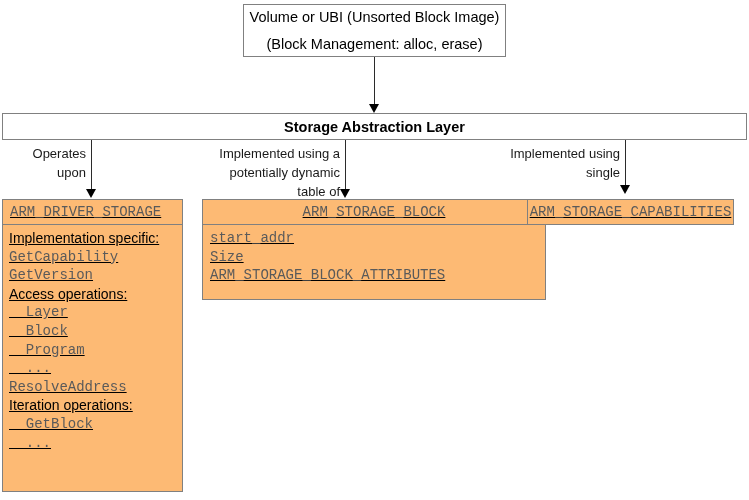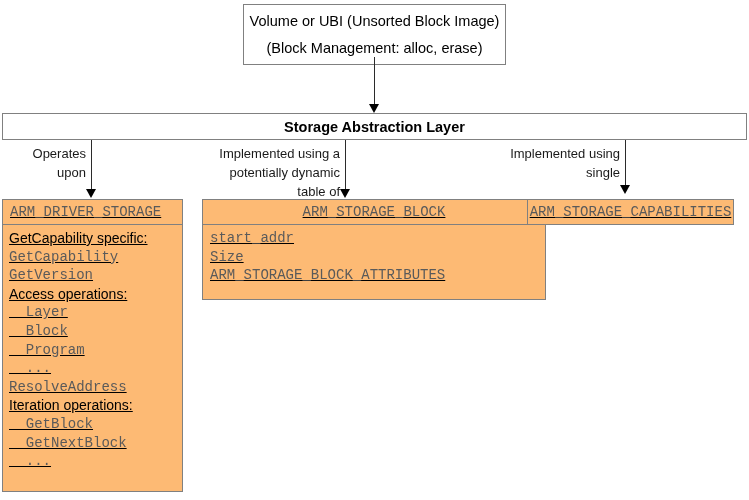--- a/index.html
+++ b/index.html
@@ -19,21 +19,21 @@
     position: absolute;
     box-sizing: border-box;
     border: 1px solid #808080;
     background: #ffffff;
   }
   
   #volume-box {
     left: 243px;
     top: 4px;
     width: 263px;
-    height: 61px;
+    height: 53px;
     display: flex;
     flex-direction: column;
     align-items: center;
     justify-content: center;
     line-height: 19px;
     font-size: 14.5px;
     gap: 8px;
   }
   #volume-box .ln { white-space: nowrap; }
   
@@ -161,32 +161,31 @@
 table of</div>
 
 <div class="vline" style="left:625px; top:140px; height:45px;"></div>
 <div class="arrowhead" style="left:620px; top:185px;"></div>
 <div class="edge-label" style="left:480px; top:144px; width:140px;">Implemented using
 single</div>
 
 <div class="box class-box" id="driver-box">
   <div class="class-title">ARM_DRIVER_STORAGE</div>
   <div class="class-body">
-    <div class="hdr">GetCapability specific:</div>
+    <div class="hdr">Implementation specific:</div>
     <div class="mono">GetCapability</div>
     <div class="mono">GetVersion</div>
     <div class="hdr">Access operations:</div>
     <div class="mono">  Layer</div>
     <div class="mono">  Block</div>
     <div class="mono">  Program</div>
     <div class="mono">  ...</div>
     <div class="mono">ResolveAddress</div>
     <div class="hdr">Iteration operations:</div>
     <div class="mono">  GetBlock</div>
-    <div class="mono">  GetNextBlock</div>
     <div class="mono">  ...</div>
   </div>
 </div>
 
 <div class="box class-box" id="block-box">
   <div class="class-title">ARM_STORAGE_BLOCK</div>
   <div class="class-body">
     <div class="mono">start_addr</div>
     <div class="mono">Size</div>
     <div class="mono">ARM_STORAGE_BLOCK_ATTRIBUTES</div>

